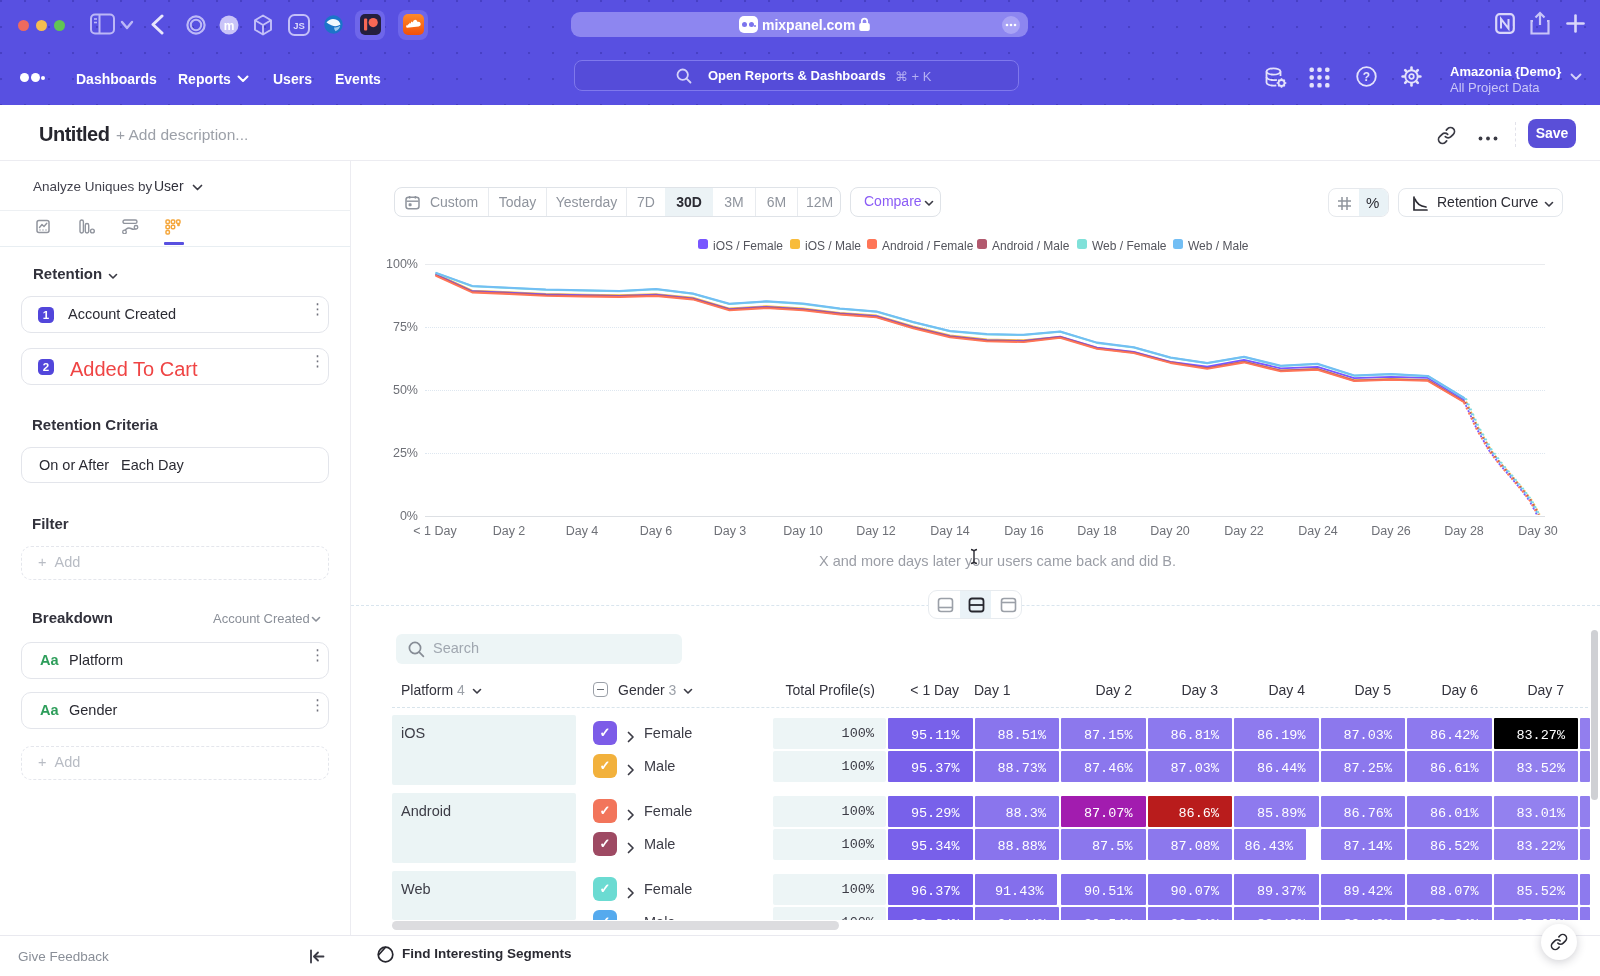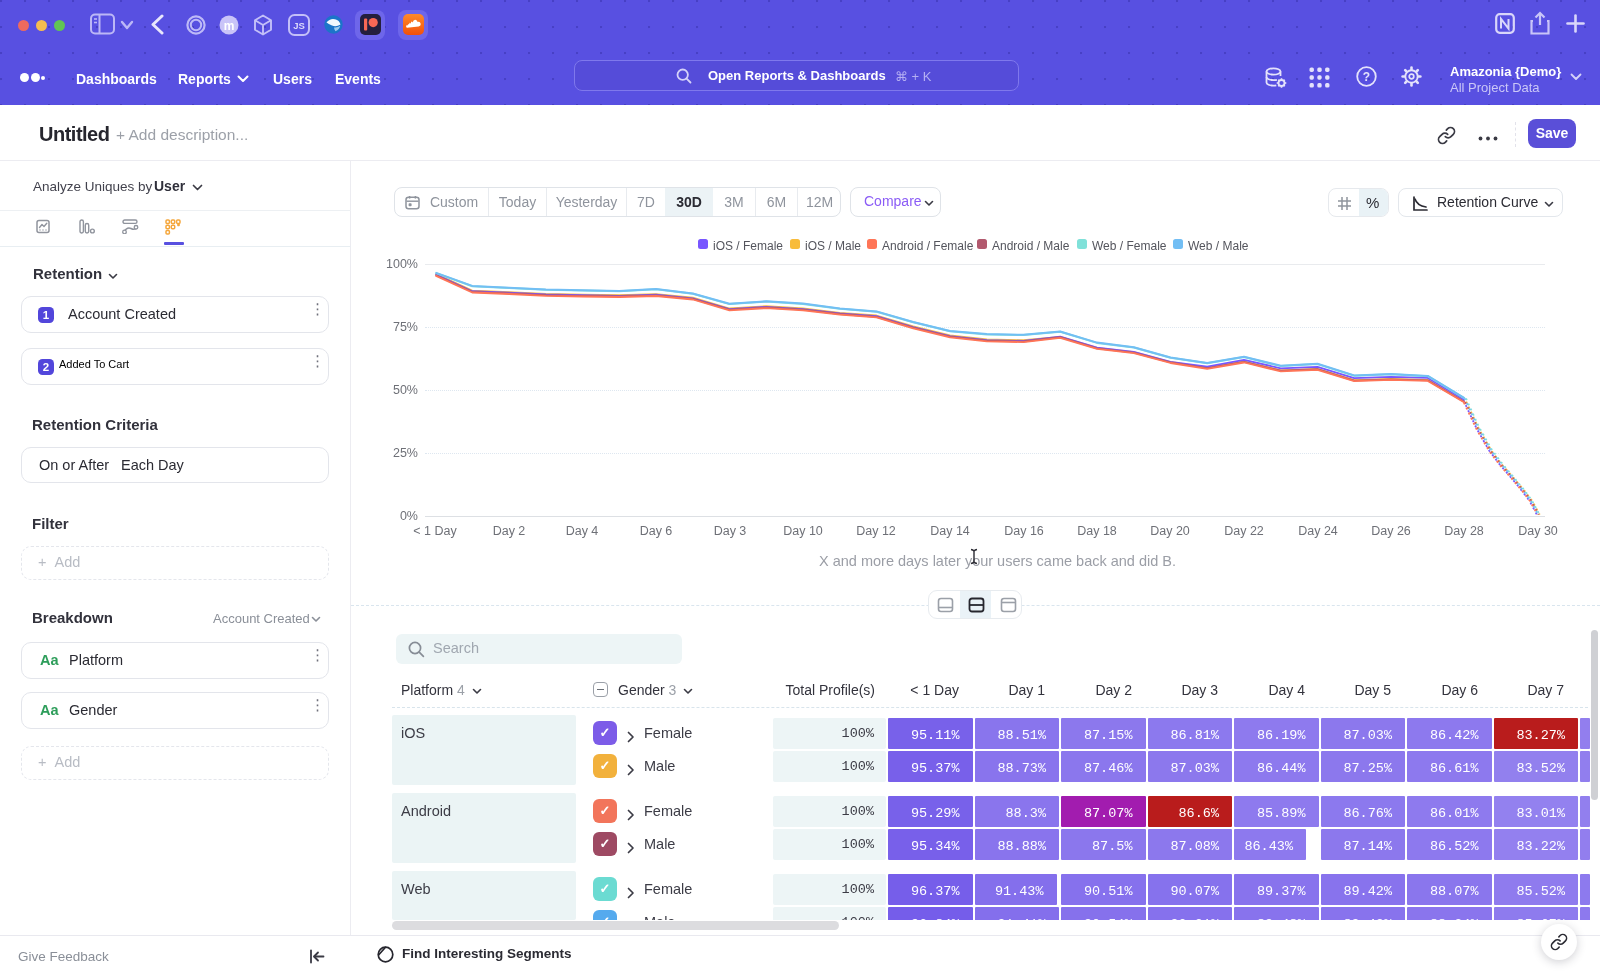--- a/index.html
+++ b/index.html
@@ -82,20 +82,40 @@
   <svg class="abs" style="left:403px;top:14px" width="21" height="21" viewBox="0 0 21 21">
     <defs>
         <linearGradient id="sc" x1="0" y1="0" x2="0" y2="1">
           <stop offset="0" stop-color="#FF8A2A"></stop>
           <stop offset="1" stop-color="#F2500C"></stop>
         </linearGradient>
       </defs>
     <rect x="0" y="0" width="21" height="21" rx="5" fill="url(#sc)"></rect>
     <path d="M4 13.8 q-1.8-.6 0-3 l.6 1 q.6-3 1.4-1.2 q.6-3.4 1.6-.8 q.8-4 2-1.2 q1-3.4 3.4-2.6 q1.2.4 1.6 2 q2.6-.6 3 1.6 q.4 2.6-2 2.8 l-11.6 1.4Z" fill="#fff"></path>
   </svg>
+  <div id="addrbar">
+    <div class="abs" style="left:168px;top:4px;width:18.5px;height:17px;background:#fff;border-radius:5px">
+      <div class="abs" style="left:3px;top:6px;width:5px;height:5px;border-radius:50%;background:#7B74ED"></div>
+      <div class="abs" style="left:9.5px;top:6px;width:5px;height:5px;border-radius:50%;background:#7B74ED"></div>
+      <div class="abs" style="left:14.5px;top:8.5px;width:2.5px;height:2.5px;border-radius:50%;background:#7B74ED"></div>
+    </div>
+    <div class="abs" style="left:191px;top:5px;color:#fff;font-size:14px;font-weight:700">mixpanel.com</div>
+    <svg class="abs" style="left:287px;top:5px" width="13" height="15" viewBox="0 0 13 15">
+        <rect x="1.2" y="6" width="10.6" height="8" rx="2" fill="#fff"></rect>
+        <path d="M3.8 6 V4.4 a2.7 2.7 0 0 1 5.4 0 V6" fill="none" stroke="#fff" stroke-width="1.7"></path>
+      </svg>
+    <svg class="abs" style="left:431px;top:3.5px" width="18" height="18" viewBox="0 0 18 18">
+        <circle cx="9" cy="9" r="9" fill="#A9A3F5"></circle>
+        <g fill="#fff">
+          <circle cx="5" cy="9" r="1.3"></circle>
+          <circle cx="9" cy="9" r="1.3"></circle>
+          <circle cx="13" cy="9" r="1.3"></circle>
+        </g>
+      </svg>
+  </div>
   <svg class="abs" style="left:1495px;top:13px" width="20" height="21" viewBox="0 0 20 21">
     <rect x="1.2" y="1.2" width="17.6" height="18.6" rx="3.5" fill="none" stroke="#D9D6FA" stroke-width="2.2"></rect>
     <path d="M6 15.5 V6 l7.5 9.5 V6" fill="none" stroke="#D9D6FA" stroke-width="2"></path>
   </svg>
   <svg class="abs" style="left:1529px;top:11px" width="22" height="25" viewBox="0 0 22 25">
     <path d="M4 10 H2.5 V22.5 H19.5 V10 H18" fill="none" stroke="#C9C5F8" stroke-width="2.2"></path>
     <line x1="11" y1="2.5" x2="11" y2="14" stroke="#C9C5F8" stroke-width="2.2"></line>
     <path d="M6.5 6.5 L11 2 L15.5 6.5" fill="none" stroke="#C9C5F8" stroke-width="2.2"></path>
   </svg>
   <svg class="abs" style="left:1566px;top:14px" width="19" height="19" viewBox="0 0 19 19">
@@ -185,21 +205,21 @@
         <circle cx="2.5" cy="2.5" r="1.9"></circle>
         <circle cx="10" cy="2.5" r="1.9"></circle>
         <circle cx="17.5" cy="2.5" r="1.9"></circle>
       </g>
     </svg>
   <div class="abs" style="left:1515px;top:17px;width:0;height:25px;border-left:1px dashed #E2E2EA"></div>
   <div class="abs" style="left:1528px;top:14px;width:48px;height:29px;background:#5A4FD8;border-radius:8px;color:#fff;font-size:14px;font-weight:700;text-align:center;line-height:29px">Save</div>
 </div>
 <div id="sidebar">
   <div class="abs" style="left:33px;top:18px;font-size:13.5px;color:#42424d">Analyze Uniques by</div>
-  <div class="abs" style="left:154px;top:17px;font-size:14px;font-weight:700;color:#2F2F3A">User</div>
+  <div class="abs" style="left:154px;top:17px;font-size:14px;font-weight:400;color:#2F2F3A">User</div>
   <svg class="abs" style="left:192px;top:23px" width="11" height="7" viewBox="0 0 11 7">
       <path d="M1.5 1.5 L5.5 5.5 L9.5 1.5" fill="none" stroke="#3A3A44" stroke-width="1.7" stroke-linecap="round" stroke-linejoin="round"></path>
     </svg>
   <div class="abs" style="left:0;top:48.5px;width:351px;height:1px;background:#EDF0F3"></div>
   <svg class="abs" style="left:36px;top:58px" width="14" height="15" viewBox="0 0 14 15">
     <rect x="1" y="1.5" width="12" height="12" rx="2" fill="none" stroke="#90949D" stroke-width="1.5"></rect>
     <path d="M3.5 8.5 L6 5.5 L8 7.5 L10.8 4.2" fill="none" stroke="#90949D" stroke-width="1.4" stroke-linecap="round" stroke-linejoin="round"></path>
     <g fill="#90949D">
         <circle cx="4" cy="11" r=".7"></circle>
         <circle cx="7" cy="11" r=".7"></circle>
@@ -234,21 +254,21 @@
   <svg class="abs" style="left:108px;top:112px" width="10" height="7" viewBox="0 0 10 7">
       <path d="M1.5 1.5 L5 5 L8.5 1.5" fill="none" stroke="#3A3A44" stroke-width="1.6" stroke-linecap="round" stroke-linejoin="round"></path>
     </svg>
   <div class="sbcard" style="top:135px;height:37px">
     <div class="badge">1</div>
     <div class="abs" style="left:46px;top:9px;font-size:14.5px;font-weight:500;color:#2B2B33">Account Created</div>
     <div class="dots3" style="top:9px">⋮</div>
   </div>
   <div class="sbcard" style="top:187px;height:37px">
     <div class="badge">2</div>
-    <div class="abs" style="left:37px;top:9px;font-size:11px;font-weight:500;color:#000000">Added To Cart</div>
+    <div class="abs" style="left:48px;top:9px;font-size:20px;font-weight:500;color:#ef4444">Added To Cart</div>
     <div class="dots3" style="top:9px">⋮</div>
   </div>
   <div class="abs h15" style="left:32px;top:255px">Retention Criteria</div>
   <div class="sbcard" style="top:286px;height:36px">
     <div class="abs" style="left:17px;top:9px;font-size:14.5px;font-weight:500;color:#2B2B33">On or After</div>
     <div class="abs" style="left:99px;top:9px;font-size:14.5px;font-weight:500;color:#2B2B33">Each Day</div>
   </div>
   <div class="abs h15" style="left:32px;top:354px">Filter</div>
   <div class="sbdash" style="top:385px;height:34px">
     <div class="abs" style="left:16px;top:7px;font-size:14.5px;color:#B8BCC4">+&nbsp;&nbsp;Add</div>
@@ -409,21 +429,21 @@
   </svg>
 <div class="abs" style="left:593px;top:682px;width:15px;height:15px;border:1.5px solid #9BA0A8;border-radius:4px">
   <div class="abs" style="left:2.5px;top:5.5px;width:7px;height:1.8px;background:#6B7077"></div>
 </div>
 <div class="thead" style="left:618px;top:682px">Gender <span style="color:#9BA0A8">3</span></div>
 <svg class="abs" style="left:683px;top:688px" width="10" height="7" viewBox="0 0 10 7">
     <path d="M1.5 1.5 L5 5 L8.5 1.5" fill="none" stroke="#3A3A44" stroke-width="1.6" stroke-linecap="round" stroke-linejoin="round"></path>
   </svg>
 <div class="thead" style="left:767px;top:682px;width:108px;text-align:right">Total Profile(s)</div>
 <div class="thead" style="left:888px;top:682px;width:71px;text-align:right">&lt; 1 Day</div>
-<div class="thead" style="left:974px;top:682px;width:71px;text-align:right">Day 1</div>
+<div class="thead" style="left:974px;top:682px;width:71px;text-align:left">Day 1</div>
 <div class="thead" style="left:1061px;top:682px;width:71px;text-align:right">Day 2</div>
 <div class="thead" style="left:1147px;top:682px;width:71px;text-align:right">Day 3</div>
 <div class="thead" style="left:1234px;top:682px;width:71px;text-align:right">Day 4</div>
 <div class="thead" style="left:1320px;top:682px;width:71px;text-align:right">Day 5</div>
 <div class="thead" style="left:1407px;top:682px;width:71px;text-align:right">Day 6</div>
 <div class="thead" style="left:1493px;top:682px;width:71px;text-align:right">Day 7</div>
 <div class="abs" style="left:392px;top:707px;width:1196px;height:1px;border-top:1px dashed #D8E4EC"></div>
 <div class="ltcell" style="left:392px;top:715px;width:184px;height:70px"></div>
 <div class="ltcell" style="left:392px;top:793px;width:184px;height:70px"></div>
 <div class="ltcell" style="left:392px;top:871px;width:184px;height:49px"></div>
@@ -466,21 +486,21 @@
 <div class="totcell" style="top:829px">100%</div>
 <div class="totcell" style="top:874px">100%</div>
 <div class="totcell" style="top:907px">100%</div>
 <div class="pc" style="left:888.0px;top:718px;width:84.5px;background:#7861ea"><span class="cv">95.11%</span></div>
 <div class="pc" style="left:974.5px;top:718px;width:84.5px;background:#8975ed"><span class="cv">88.51%</span></div>
 <div class="pc" style="left:1061.0px;top:718px;width:84.5px;background:#8c78ed"><span class="cv">87.15%</span></div>
 <div class="pc" style="left:1147.5px;top:718px;width:84.5px;background:#8c79ee"><span class="cv">86.81%</span></div>
 <div class="pc" style="left:1234.0px;top:718px;width:84.5px;background:#8e7aee"><span class="cv">86.19%</span></div>
 <div class="pc" style="left:1320.5px;top:718px;width:84.5px;background:#8c78ed"><span class="cv">87.03%</span></div>
 <div class="pc" style="left:1407.0px;top:718px;width:84.5px;background:#8d79ee"><span class="cv">86.42%</span></div>
-<div class="pc" style="left:1493.5px;top:718px;width:84.5px;background:#b91c1c"><span class="cv">83.27%</span></div>
+<div class="pc" style="left:1493.5px;top:718px;width:84.5px;background:#000000"><span class="cv">83.27%</span></div>
 <div class="pc" style="left:1580.0px;top:718px;width:10.0px;background:#927eee"></div>
 <div class="pc" style="left:888.0px;top:751px;width:84.5px;background:#7860ea"><span class="cv">95.37%</span></div>
 <div class="pc" style="left:974.5px;top:751px;width:84.5px;background:#8974ed"><span class="cv">88.73%</span></div>
 <div class="pc" style="left:1061.0px;top:751px;width:84.5px;background:#8b77ed"><span class="cv">87.46%</span></div>
 <div class="pc" style="left:1147.5px;top:751px;width:84.5px;background:#8c78ed"><span class="cv">87.03%</span></div>
 <div class="pc" style="left:1234.0px;top:751px;width:84.5px;background:#8d79ee"><span class="cv">86.44%</span></div>
 <div class="pc" style="left:1320.5px;top:751px;width:84.5px;background:#8c78ed"><span class="cv">87.25%</span></div>
 <div class="pc" style="left:1407.0px;top:751px;width:84.5px;background:#8d79ee"><span class="cv">86.61%</span></div>
 <div class="pc" style="left:1493.5px;top:751px;width:84.5px;background:#9280ee"><span class="cv">83.52%</span></div>
 <div class="pc" style="left:1580.0px;top:751px;width:10.0px;background:#917eee"></div>

